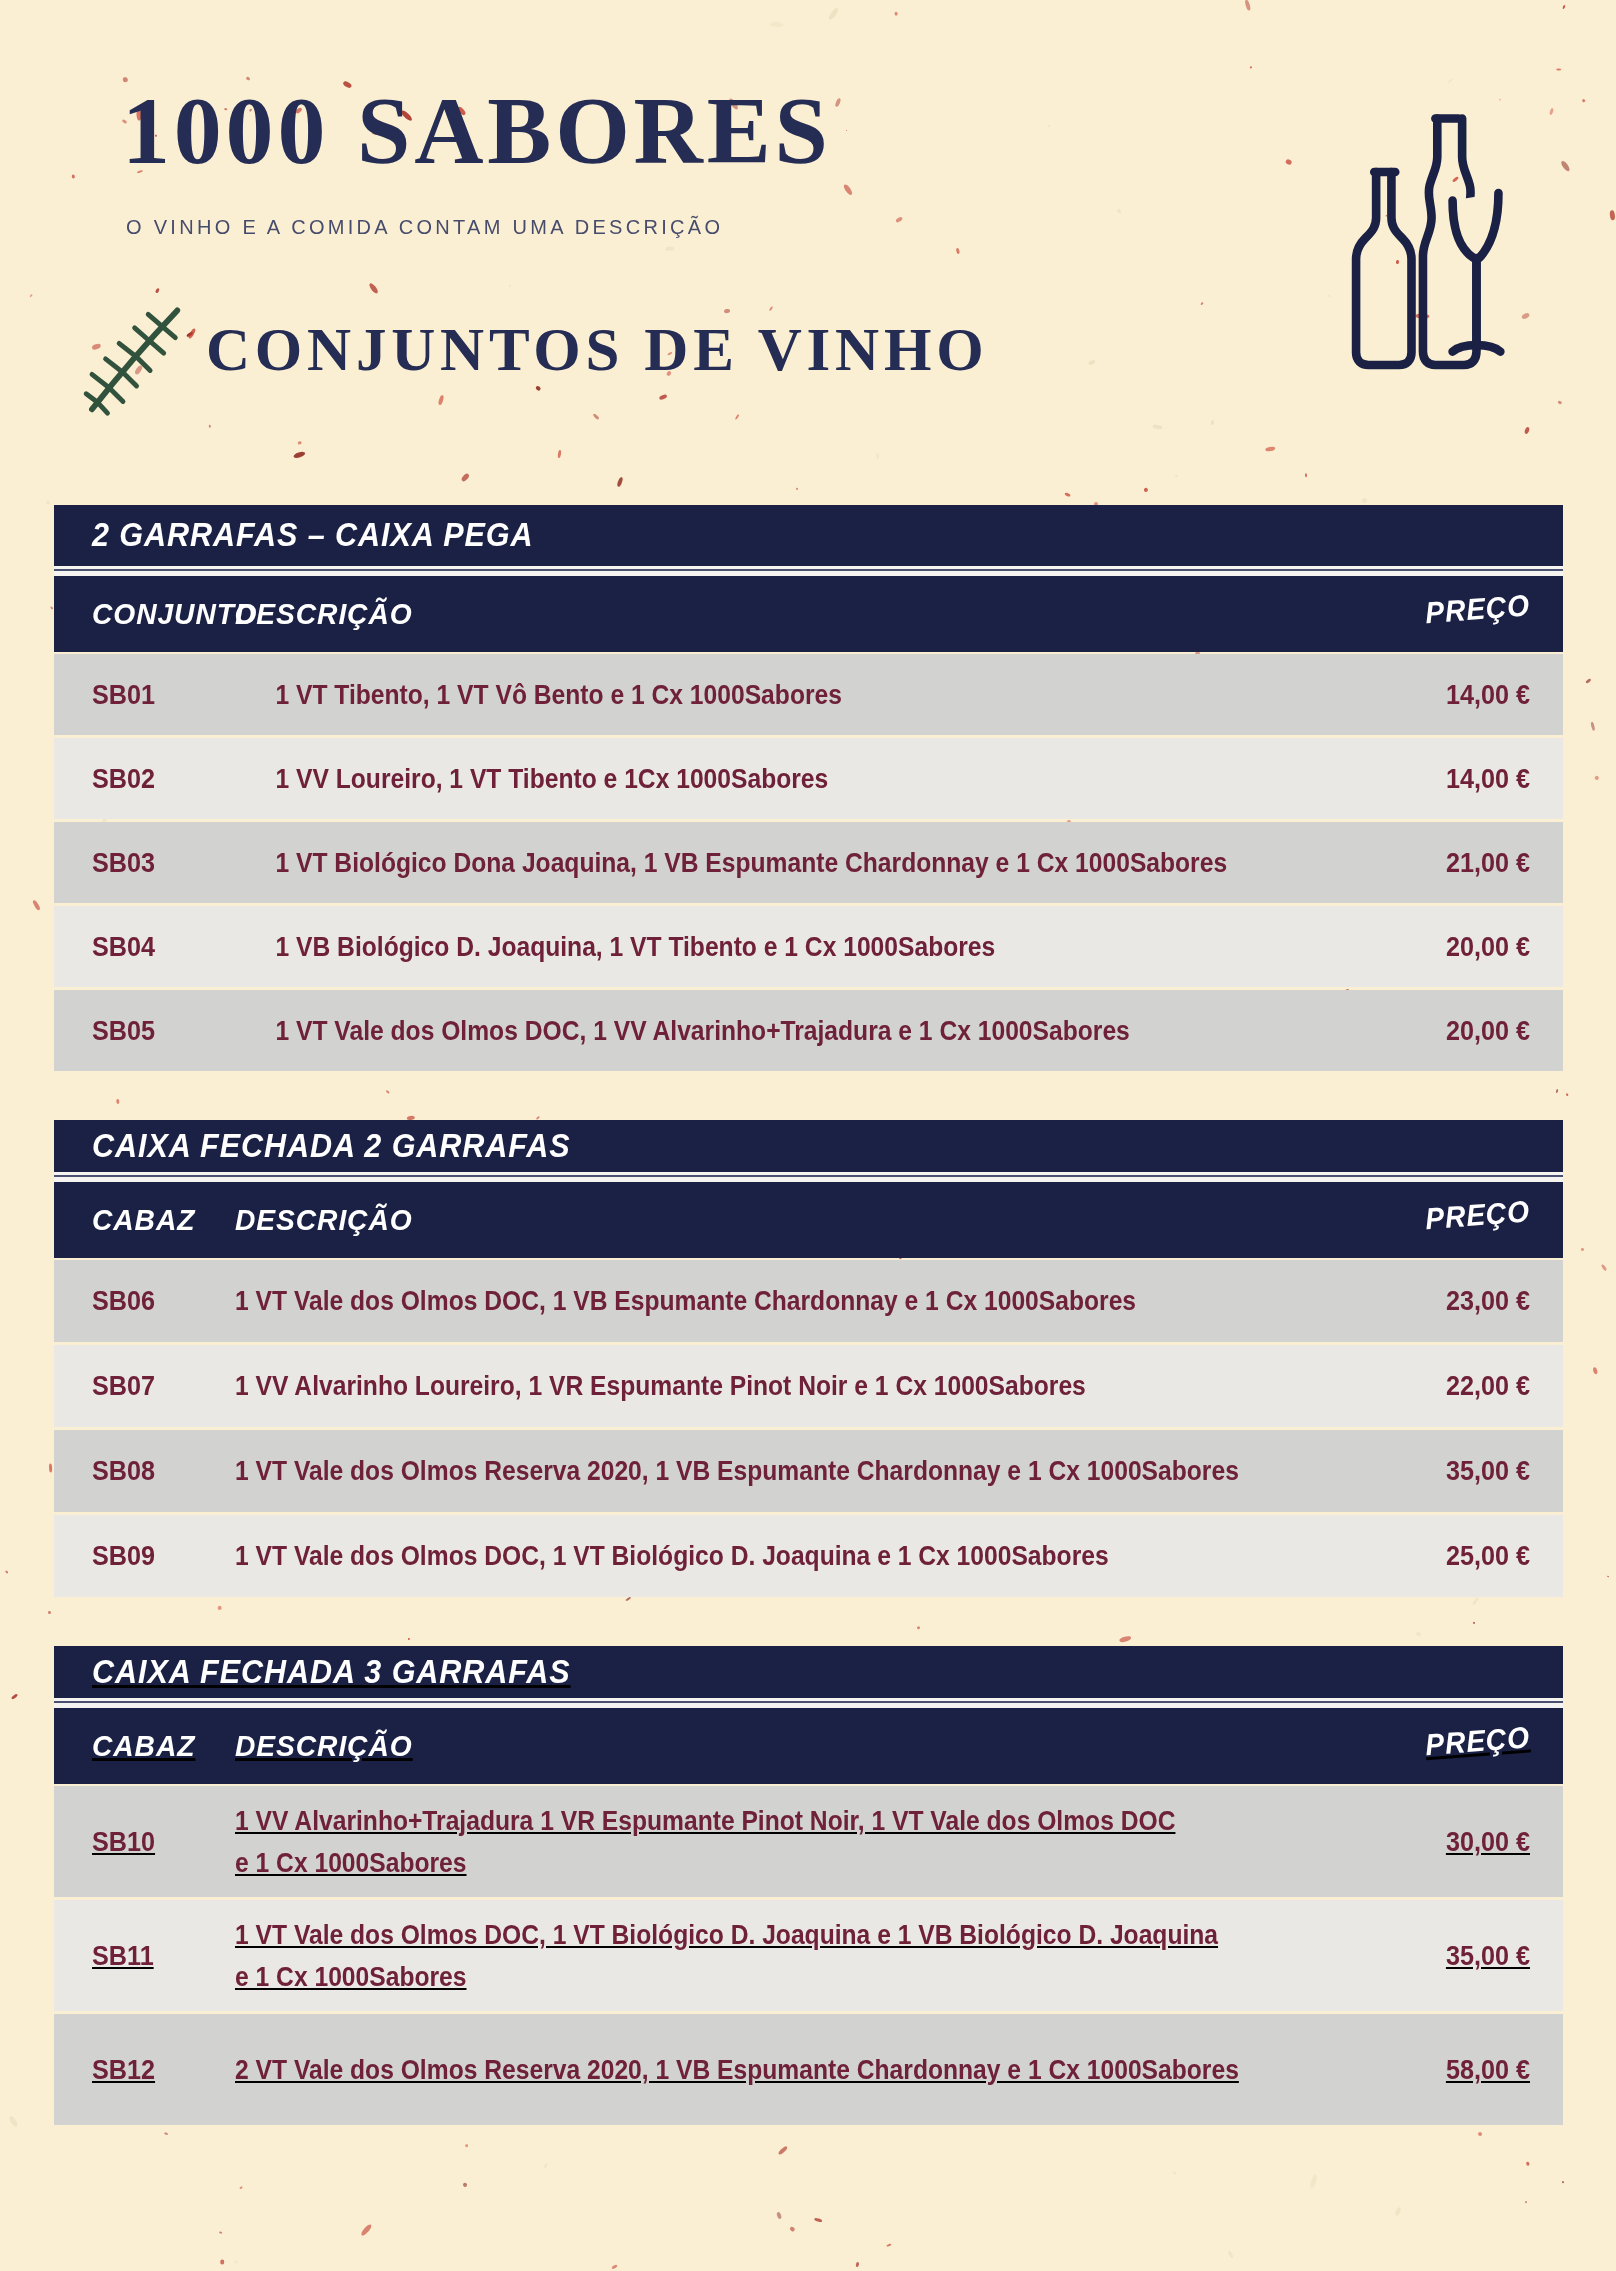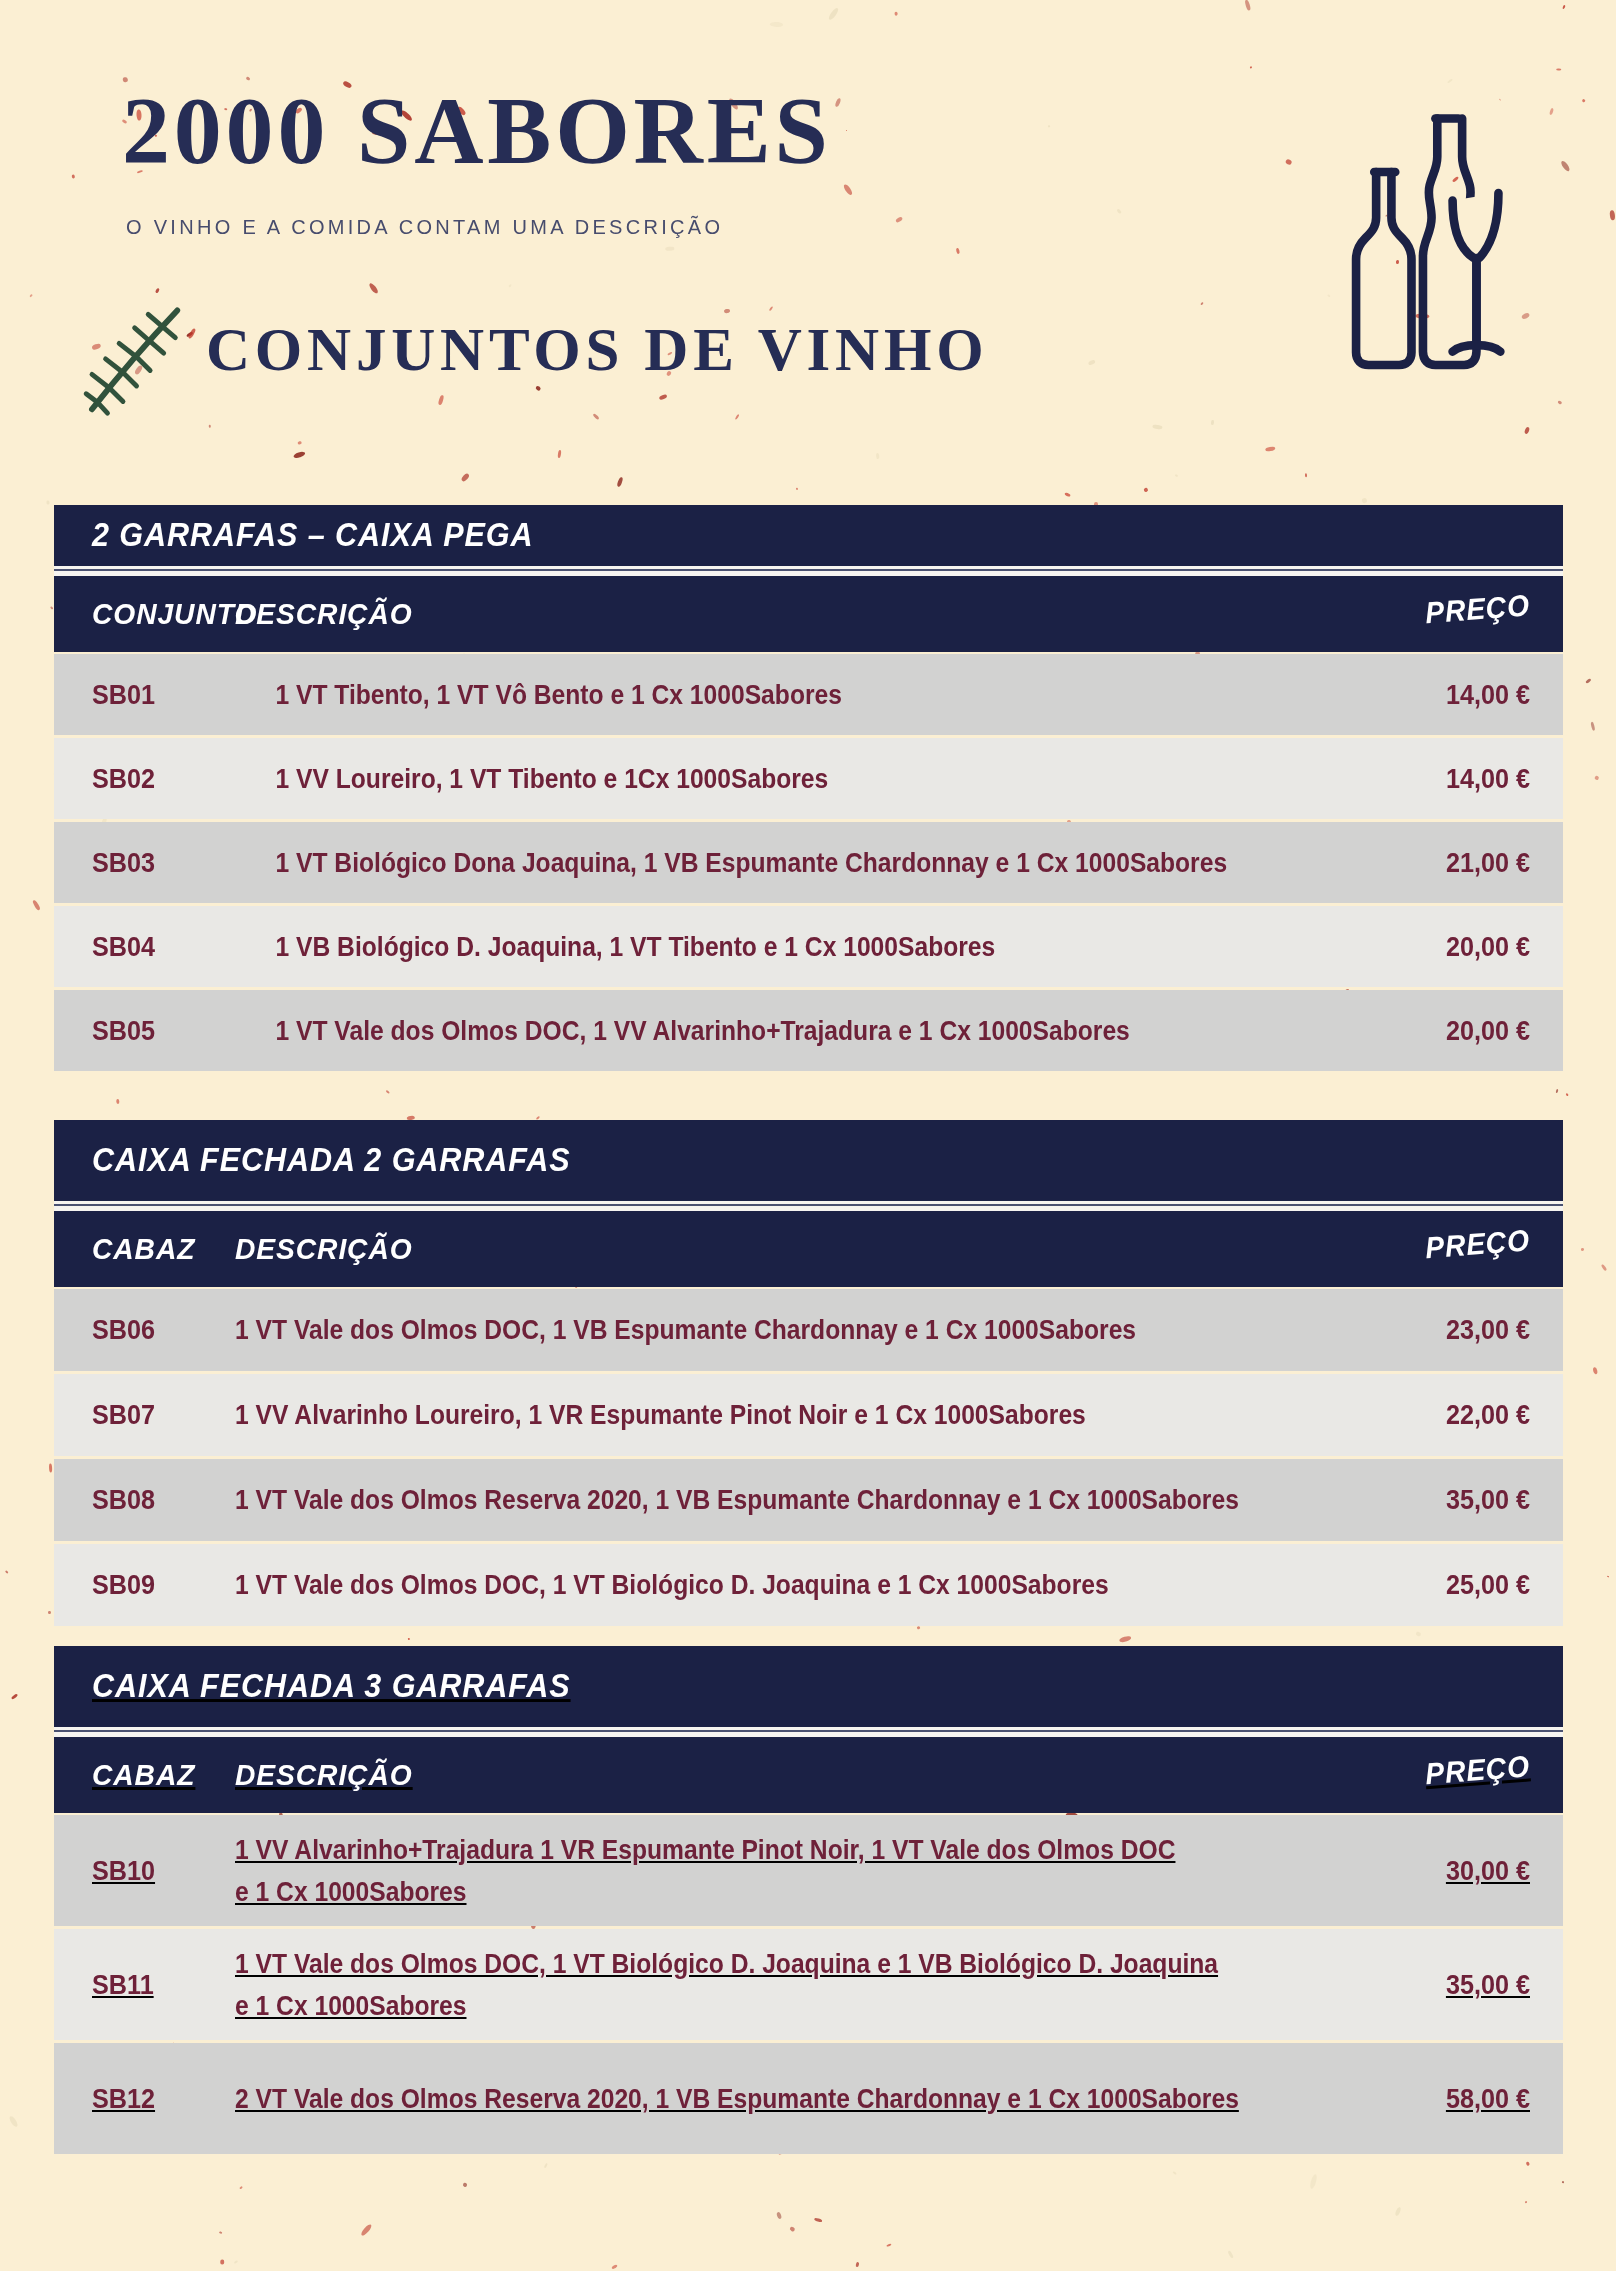--- a/index.html
+++ b/index.html
@@ -15,21 +15,21 @@
   .tagline{position:absolute;left:126px;top:216px;font-size:20px;letter-spacing:3.3px;
            color:#474c6d;font-weight:400;}
   .branch{position:absolute;left:80px;top:293px;width:117px;height:126px;}
   .page-title{position:absolute;left:206px;top:315px;margin:0;
               font-family:"Liberation Serif",serif;font-weight:700;font-size:61px;
               letter-spacing:4.8px;color:#262d55;}
   .bottles{position:absolute;left:1336px;top:105px;width:172px;height:282px;}
   
   .table{position:absolute;left:54px;width:1509px;}
   .table-0{top:505px;}  .table-1{top:1120px;}  .table-2{top:1646px;text-decoration:underline;}
-  .bar{background:#1b2145;display:flex;align-items:center;padding:0 33px 0 38px;height:81px;}
+  .bar{background:#1b2145;display:flex;align-items:center;padding:0 33px 0 38px;height:52px;}
   .table-0 .bar{height:61px;}
   .bar-title{color:#fff;font-weight:700;font-style:italic;font-size:32.5px;letter-spacing:1px;
              transform:scaleX(.94);transform-origin:left center;white-space:nowrap;}
   .sep{height:9.6px;background:linear-gradient(to bottom,#f6f4f0 0 2.9px,#4a5170 2.9px 4.8px,#f6f4f0 4.8px 9.6px);}
   .head{background:#1b2145;height:76px;display:flex;align-items:center;padding:0 33px 0 38px;}
   .hlabel{color:#fff;font-weight:700;font-style:italic;font-size:30px;letter-spacing:1px;
           transform:scaleX(.94);transform-origin:left center;white-space:nowrap;}
   .c-code{flex:none;width:143px;}
   .c-desc{flex:1;min-width:0;}
   .c-price{flex:none;width:153px;text-align:right;}
@@ -408,21 +408,21 @@
       <i style="left: 790px; top: 2227px; width: 4.5px; height: 3.6px; background: rgb(176, 58, 46); opacity: 0.59; transform: rotate(35deg);"></i>
       <i style="left: 1460px; top: 1903px; width: 2.3px; height: 5.2px; background: rgb(143, 43, 33); opacity: 0.84; transform: rotate(11deg);"></i>
       <i style="left: 327px; top: 1990px; width: 1.8px; height: 2.8px; background: rgb(208, 90, 72); opacity: 0.45; transform: rotate(89deg);"></i>
       <i style="left: 298px; top: 441px; width: 3.4px; height: 4.1px; background: rgb(208, 90, 72); opacity: 0.66; transform: rotate(70deg);"></i>
       <i style="left: 314px; top: 1479px; width: 5.2px; height: 3.6px; background: rgb(176, 58, 46); opacity: 0.86; transform: rotate(157deg);"></i>
       <i style="left: 119px; top: 1475px; width: 4.6px; height: 2.8px; background: rgb(236, 224, 192); opacity: 0.92; transform: rotate(19deg);"></i>
       <i style="left: 274px; top: 959px; width: 2.7px; height: 6.4px; background: rgb(176, 58, 46); opacity: 0.69; transform: rotate(40deg);"></i>
     </div>
 
   <header>
-    <h1 class="brand">2000 SABORES</h1>
+    <h1 class="brand">1000 SABORES</h1>
     <div class="tagline">O VINHO E A COMIDA CONTAM UMA DESCRIÇÃO</div>
 
     <svg class="branch" viewBox="0 0 120 130" fill="none" stroke="#31523c" stroke-width="5" stroke-linecap="round">
       <path d="M12 120 C 34 92 62 58 100 18" stroke-width="6"></path>
       <line x1="30" y1="98" x2="12" y2="84"></line>
       <line x1="30" y1="98" x2="44" y2="112"></line>
       <line x1="44" y1="82" x2="26" y2="68"></line>
       <line x1="44" y1="82" x2="58" y2="96"></line>
       <line x1="58" y1="66" x2="40" y2="52"></line>
       <line x1="58" y1="66" x2="72" y2="80"></line>

